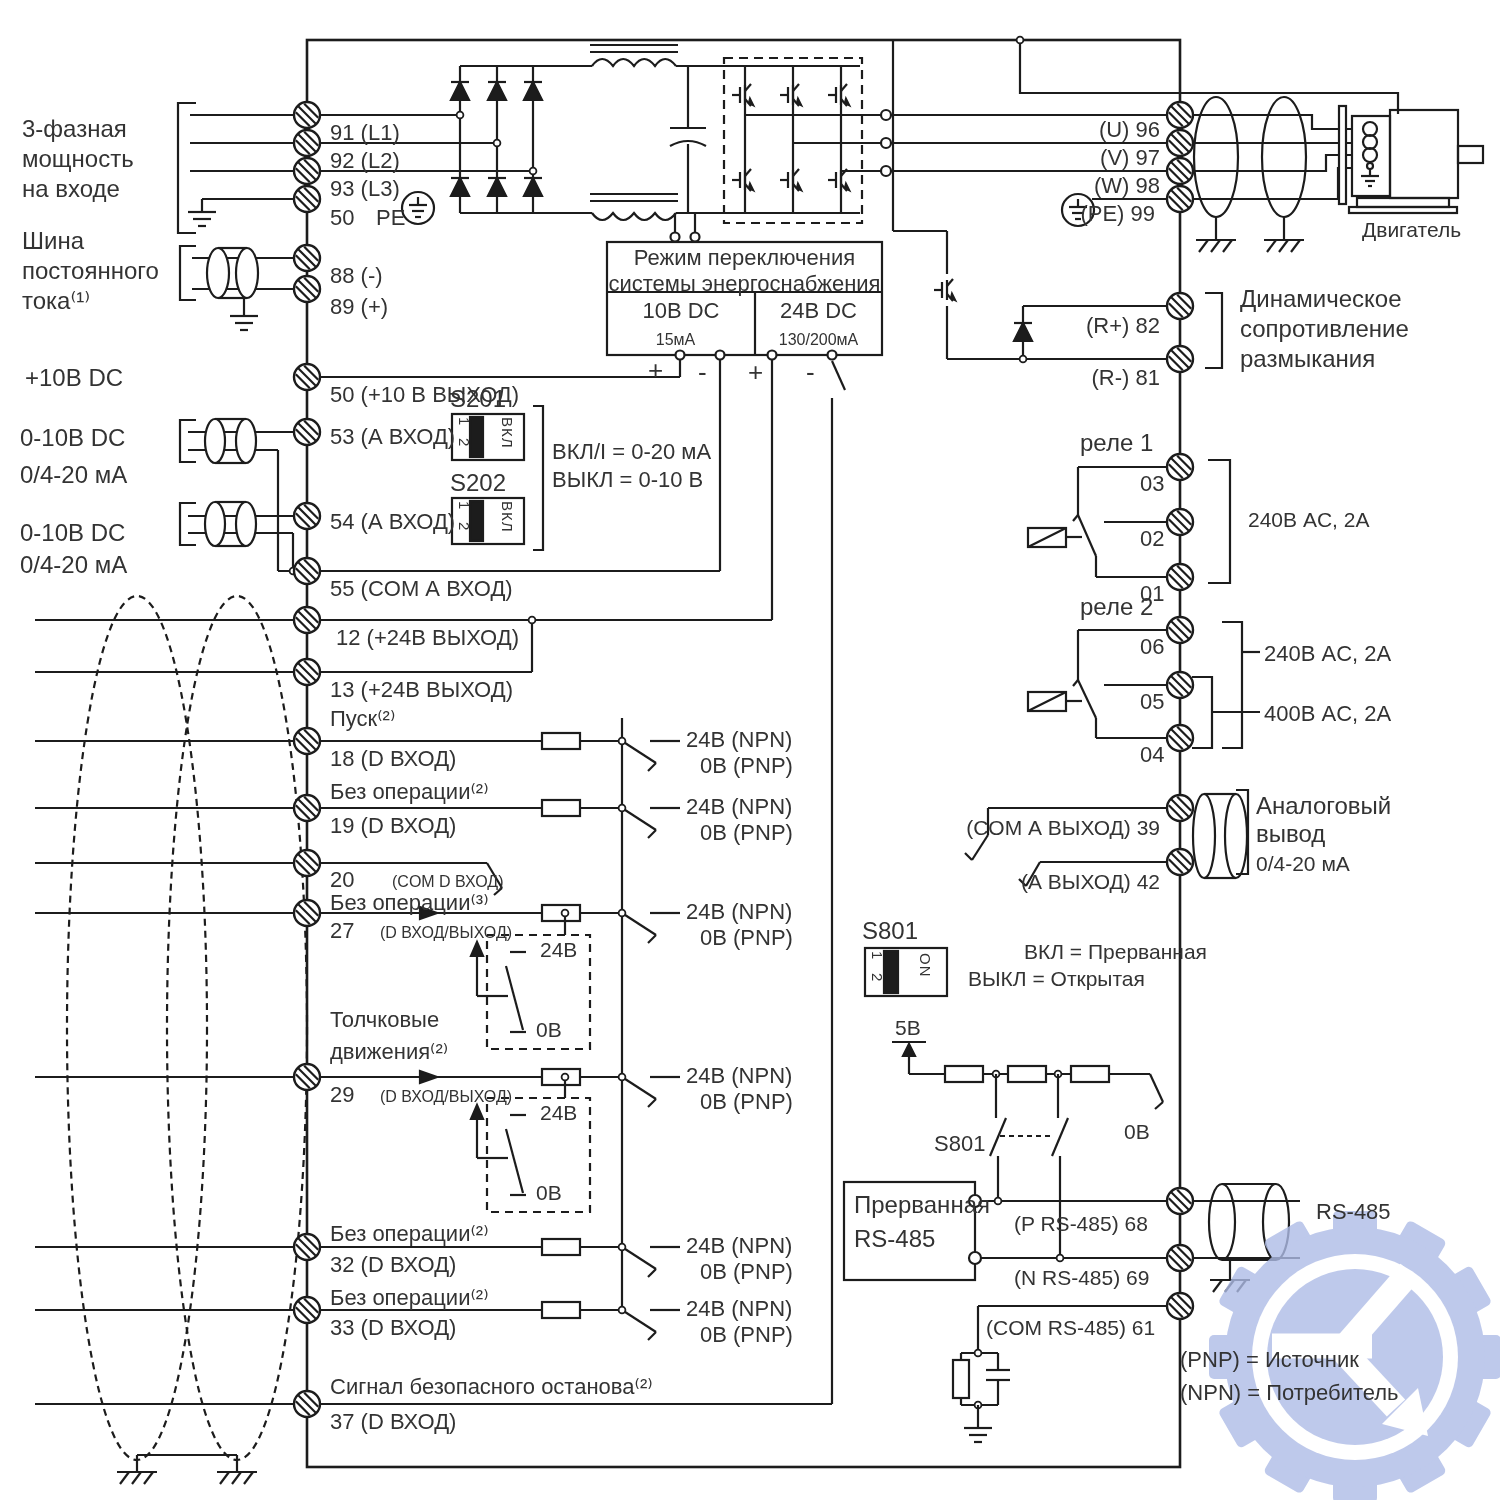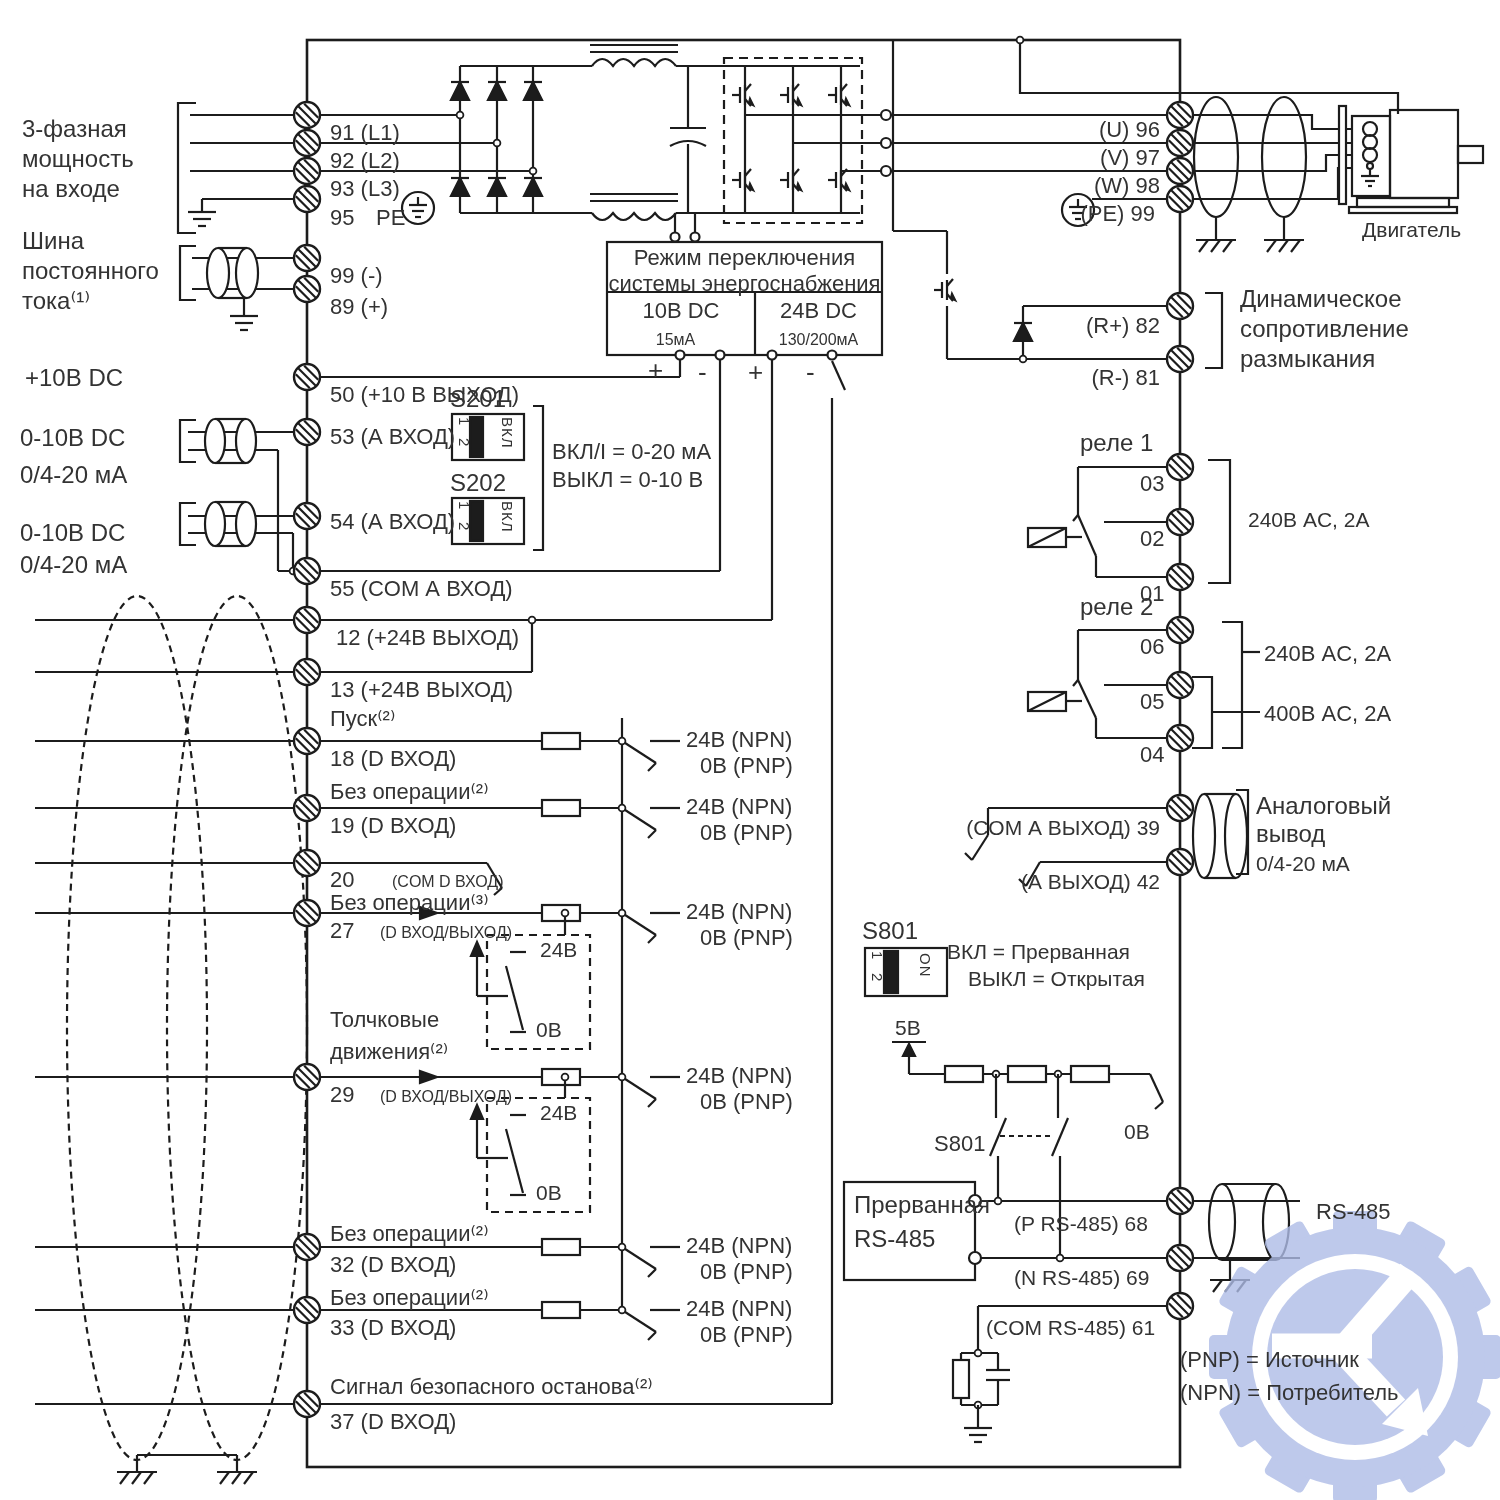--- a/index.html
+++ b/index.html
@@ -524,23 +524,23 @@
 <div class="lbl big" style="left:22px;top:288px">тока⁽¹⁾</div>
 <div class="lbl big" style="left:25px;top:365px">+10В DC</div>
 <div class="lbl big" style="left:20px;top:425px">0-10В DC</div>
 <div class="lbl big" style="left:20px;top:462px">0/4-20 мА</div>
 <div class="lbl big" style="left:20px;top:520px">0-10В DC</div>
 <div class="lbl big" style="left:20px;top:552px">0/4-20 мА</div>
 
 <div class="lbl" style="left:330px;top:121px">91 (L1)</div>
 <div class="lbl" style="left:330px;top:149px">92 (L2)</div>
 <div class="lbl" style="left:330px;top:177px">93 (L3)</div>
-<div class="lbl" style="left:330px;top:206px">95</div>
+<div class="lbl" style="left:330px;top:206px">50</div>
 <div class="lbl" style="left:376px;top:206px">PE</div>
-<div class="lbl" style="left:330px;top:264px">99 (-)</div>
+<div class="lbl" style="left:330px;top:264px">88 (-)</div>
 <div class="lbl" style="left:330px;top:295px">89 (+)</div>
 <div class="lbl" style="left:330px;top:383px">50 (+10 В ВЫХОД)</div>
 <div class="lbl" style="left:330px;top:425px">53 (А ВХОД)</div>
 <div class="lbl" style="left:330px;top:510px">54 (А ВХОД)</div>
 <div class="lbl" style="left:330px;top:577px">55 (COM А ВХОД)</div>
 <div class="lbl" style="left:336px;top:626px">12 (+24В ВЫХОД)</div>
 <div class="lbl" style="left:330px;top:678px">13 (+24В ВЫХОД)</div>
 <div class="lbl" style="left:330px;top:707px">Пуск⁽²⁾</div>
 <div class="lbl" style="left:330px;top:747px">18 (D ВХОД)</div>
 <div class="lbl" style="left:330px;top:780px">Без операции⁽²⁾</div>
@@ -598,21 +598,21 @@
 
 <div class="lbl md" style="left:540px;top:938px">24В</div>
 <div class="lbl md" style="left:536px;top:1018px">0В</div>
 <div class="lbl md" style="left:540px;top:1101px">24В</div>
 <div class="lbl md" style="left:536px;top:1181px">0В</div>
 
 <div class="lbl big" style="left:862px;top:918px">S801</div>
 <div class="lbl vert" style="left:868px;top:951px">1</div>
 <div class="lbl vert" style="left:868px;top:973px">2</div>
 <div class="lbl vert" style="left:916px;top:953px">ON</div>
-<div class="lbl md" style="left:947px;top:940px">ВКЛ = Прерванная</div>
+<div class="lbl md" style="left:1024px;top:940px">ВКЛ = Прерванная</div>
 <div class="lbl md" style="left:968px;top:967px">ВЫКЛ = Открытая</div>
 <div class="lbl md" style="left:895px;top:1016px">5В</div>
 <div class="lbl sm" style="left:934px;top:1132px">S801</div>
 <div class="lbl md" style="left:1124px;top:1120px">0В</div>
 
 <div class="lbl big" style="left:854px;top:1192px">Прерванная</div>
 <div class="lbl big" style="left:854px;top:1226px">RS-485</div>
 <div class="lbl md" style="left:1014px;top:1212px">(P RS-485) 68</div>
 <div class="lbl md" style="left:1014px;top:1266px">(N RS-485) 69</div>
 <div class="lbl md" style="left:986px;top:1316px">(COM RS-485) 61</div>

